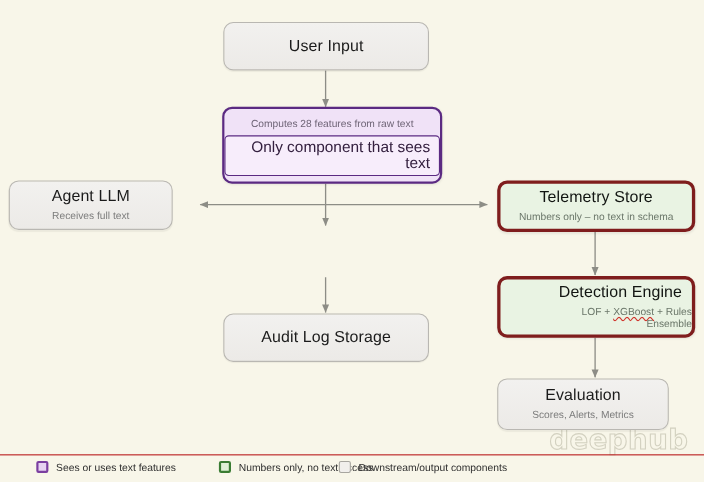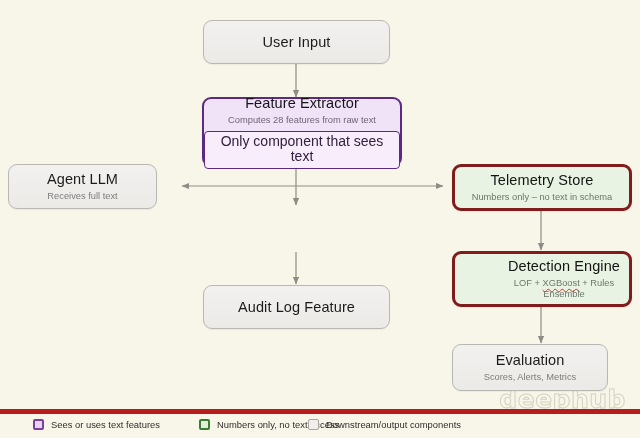--- a/index.html
+++ b/index.html
@@ -23,21 +23,21 @@
     pointer-events: none;
   }
   .node {
     position: absolute;
     box-sizing: border-box;
     border-radius: 9px;
     display: flex;
     flex-direction: column;
     align-items: center;
     justify-content: center;
-    text-align: center;
+    text-align: right;
     z-index: 2;
   }
   .node .title {
     font-size: 14.5px;
     color: #1b1b1b;
     line-height: 1.15;
     letter-spacing: .1px;
   }
   .node .sub {
     font-size: 9.3px;
@@ -85,21 +85,21 @@
     text-decoration-thickness: 1px;
     text-underline-offset: 1.5px;
   }
   
   #legend {
     position: absolute;
     left: 0;
     bottom: 0;
     width: 640px;
     height: 24px;
-    border-top: 5px solid #b91c1c;
+    border-top: 1px solid #b91c1c;
     display: flex;
     align-items: center;
     z-index: 3;
   }
   .leg {
     display: flex;
     align-items: center;
     position: absolute;
     top: 5px;
   }
@@ -159,21 +159,20 @@
     <path d="M541,211 L541,250" stroke="#8d8d86" stroke-width="1.2" fill="none" marker-end="url(#arrow)"></path>
 
     <path d="M541,307 L541,343" stroke="#8d8d86" stroke-width="1.2" fill="none" marker-end="url(#arrow)"></path>
   </svg>
 
   <div class="node n-grey" style="left:203px; top:20px; width:187px; height:44px;">
     <div class="title">User Input</div>
   </div>
 
   <div class="node n-purple" style="left:202px; top:97px; width:200px; height:70px;">
-    <div class="title">Feature Extractor</div>
     <div class="sub">Computes 28 features from raw text</div>
     <div class="badge">Only component that sees text</div>
   </div>
 
   <div class="node n-grey" style="left:8px; top:164px; width:149px; height:45px;">
     <div class="title">Agent LLM</div>
     <div class="sub">Receives full text</div>
   </div>
 
   <div class="node n-green" style="left:452px; top:164px; width:180px; height:47px;">
@@ -183,21 +182,21 @@
 
 
   <div class="node n-green" style="left:452px; top:251px; width:180px; height:56px;padding-left:44px;">
     <div class="title">Detection Engine</div>
     <div class="sub">
       <span>LOF + </span><span class="spell">XGBoost</span><span> + Rules Ensemble</span>
     </div>
   </div>
 
   <div class="node n-grey" style="left:203px; top:285px; width:187px; height:44px;">
-    <div class="title">Audit Log Feature</div>
+    <div class="title">Audit Log Storage</div>
   </div>
 
   <div class="node n-grey" style="left:452px; top:344px; width:156px; height:47px;">
     <div class="title">Evaluation</div>
     <div class="sub">Scores, Alerts, Metrics</div>
   </div>
 
   <div id="watermark">deephub</div>
 
   <div id="legend">

